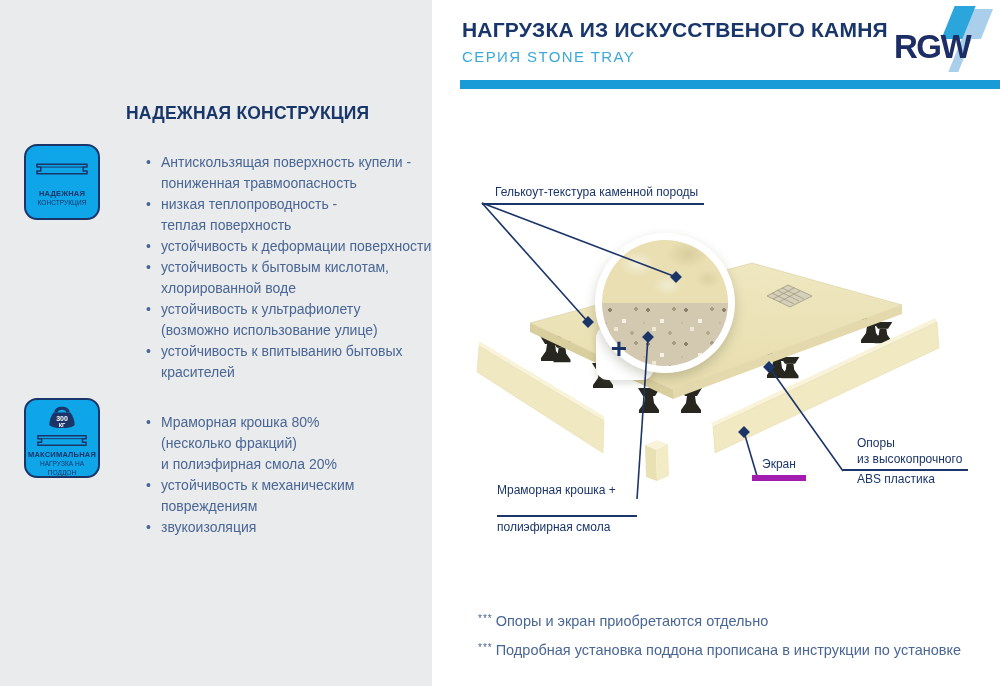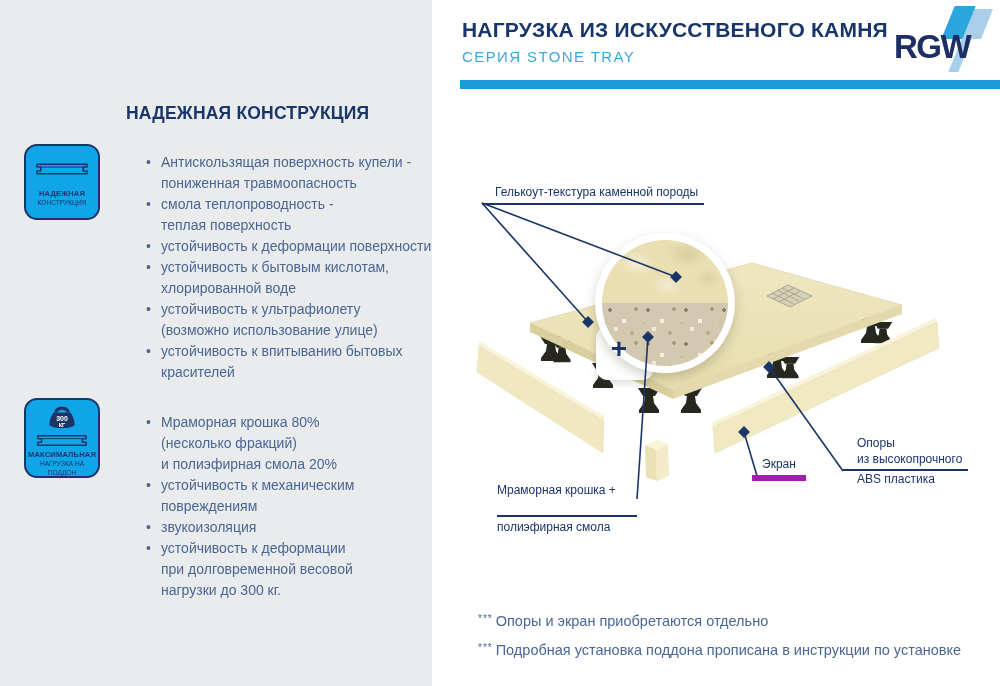--- a/index.html
+++ b/index.html
@@ -134,42 +134,39 @@
       <div class="badge-cap sub">НАГРУЗКА НА ПОДДОН</div>
     </div>
   </div>
 
   <h2 class="left-heading">НАДЕЖНАЯ КОНСТРУКЦИЯ</h2>
 
   <ul class="bullets bullets1">
 
   <li class="bullet">Антискользящая поверхность купели -
 пониженная травмоопасность</li>
-      <li class="bullet">смола теплопроводность -
+      <li class="bullet">низкая теплопроводность -
 теплая поверхность</li>
       <li class="bullet">устойчивость к деформации поверхности</li>
       <li class="bullet">устойчивость к бытовым кислотам,
 хлорированной воде</li>
       <li class="bullet">устойчивость к ультрафиолету
 (возможно использование улице)</li>
       <li class="bullet">устойчивость к впитыванию бытовых
 красителей</li>
     </ul>
 
   <ul class="bullets bullets2">
 
   <li class="bullet">Мраморная крошка 80%
 (несколько фракций)
 и полиэфирная смола 20%</li>
       <li class="bullet">устойчивость к механическим
 повреждениям</li>
       <li class="bullet">звукоизоляция</li>
-      <li class="bullet">устойчивость к деформации
-при долговременной весовой
-нагрузки до 300 кг.</li>
     </ul>
 
   <svg class="svg-tray" width="1000" height="686" viewBox="0 0 1000 686">
     <defs>
       <linearGradient id="trayTop" x1="0" y1="0" x2="0" y2="1">
         <stop offset="0" stop-color="#efe7c0"></stop>
           <stop offset="1" stop-color="#e7ddae"></stop>
       </linearGradient>
       <g id="leg" fill="#27271f">
         <path d="M-11,0 L11,0 L6,8 L-6,8 Z"></path>

